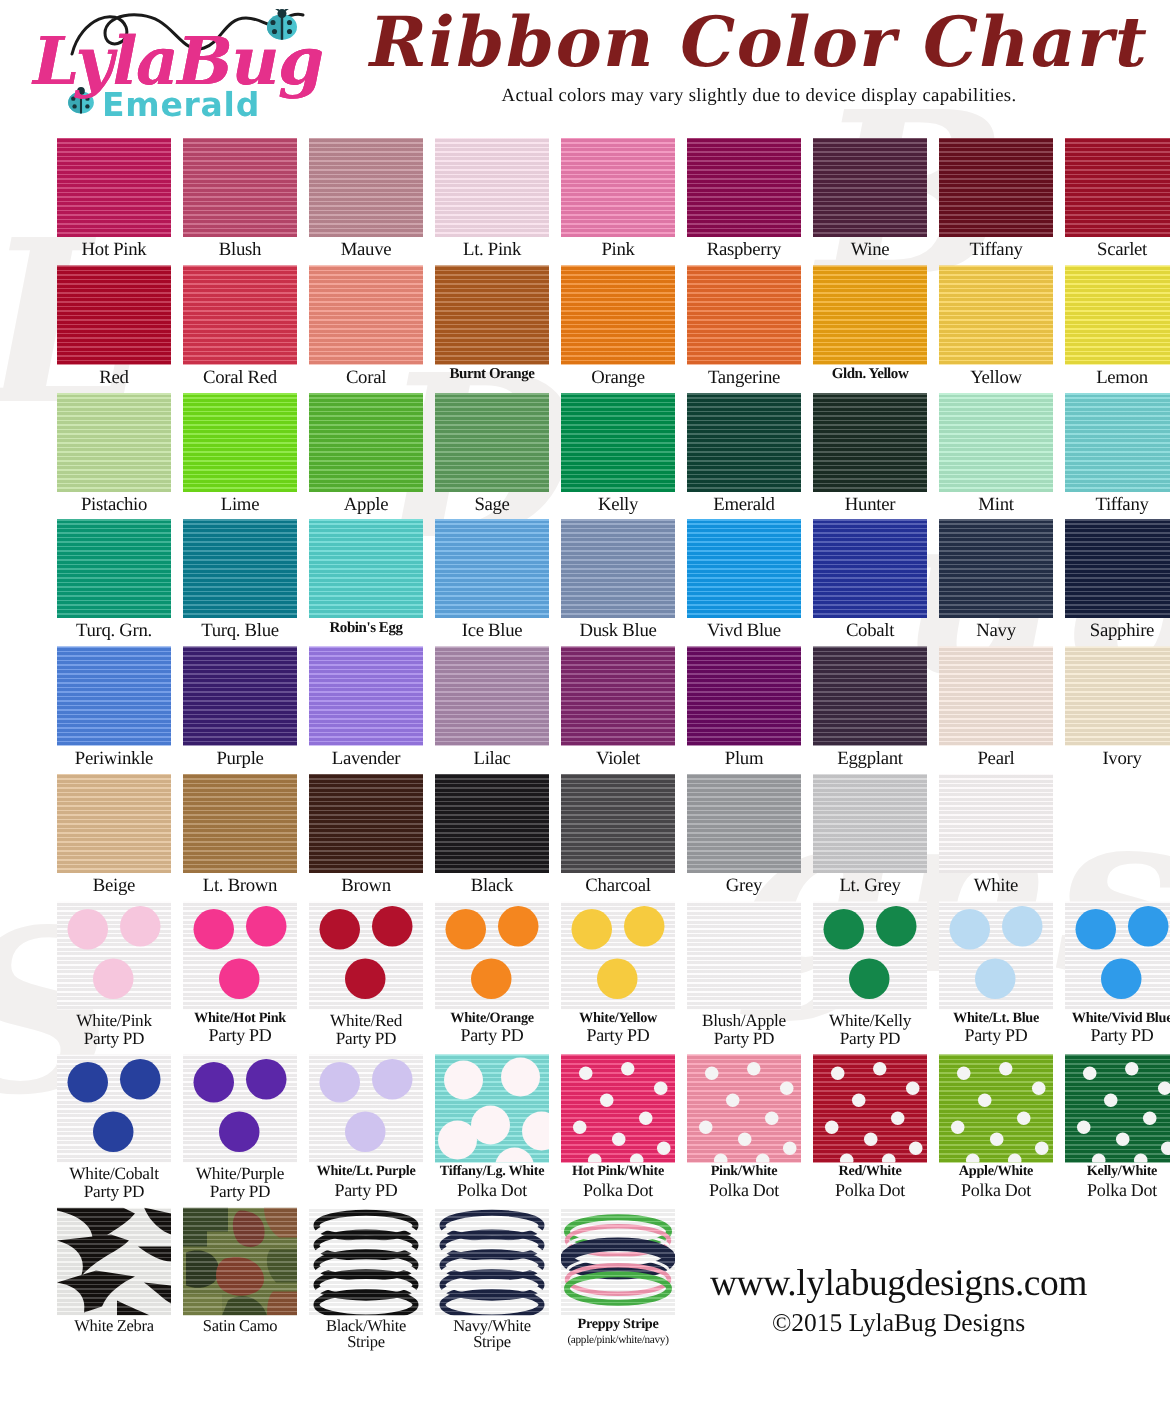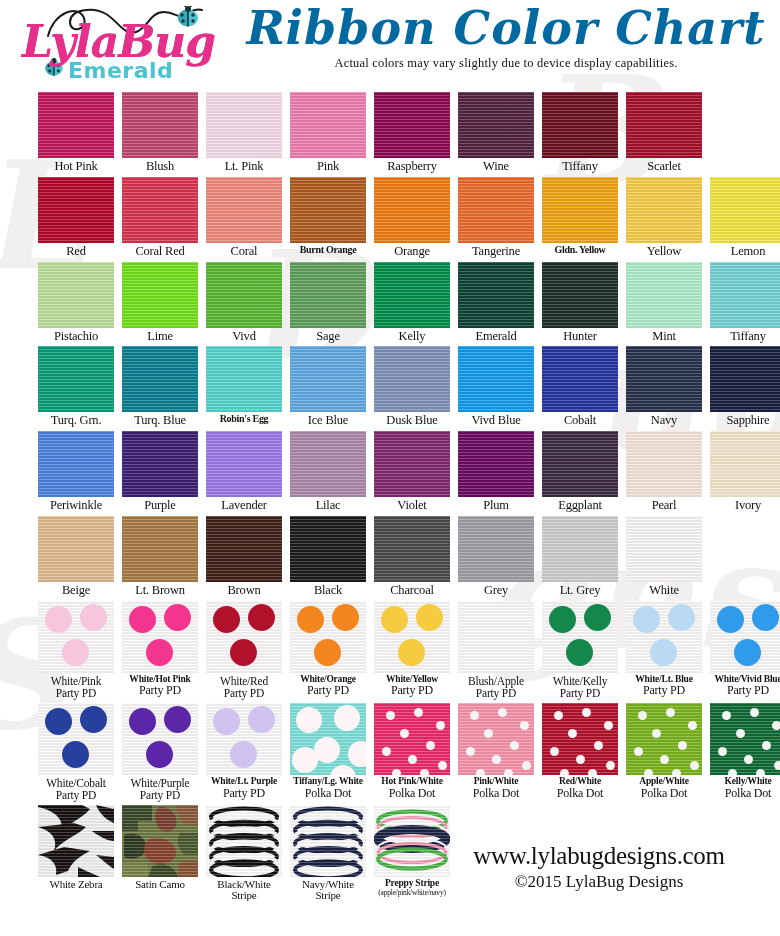--- a/index.html
+++ b/index.html
@@ -62,21 +62,21 @@
   .bug1 { left:160px; top:4px; }
   .bug2 { left:28px;  top:56px; }
 
   .title-wrap {
     position:absolute; right:14px; top:4px;
     width:520px; text-align:center;
   }
   .chart-title {
     font-family:"DejaVu Serif", serif;
     font-style:italic; font-weight:bold;
-    font-size:46px; color:#0369a1; line-height:1.05;
+    font-size:46px; color:#7f1d1d; line-height:1.05;
     letter-spacing:1px;
   }
   .chart-sub {
     font-family:"Liberation Serif", serif;
     font-size:12.5px; color:#111;
     margin-top:4px; letter-spacing:0.2px;
   }
 
   
   .grid { position:relative; z-index:2; padding:0 8px; }
@@ -220,20 +220,24 @@
     <div class="row">
       <div class="cell">
         <div class="swatch" style="background: rgb(194, 24, 91);"></div>
         <div class="label">Hot Pink</div>
       </div>
       <div class="cell">
         <div class="swatch" style="background: rgb(192, 73, 111);"></div>
         <div class="label">Blush</div>
       </div>
       <div class="cell">
+        <div class="swatch" style="background: rgb(192, 138, 149);"></div>
+        <div class="label">Mauve</div>
+      </div>
+      <div class="cell">
         <div class="swatch" style="background: rgb(247, 220, 233);"></div>
         <div class="label">Lt. Pink</div>
       </div>
       <div class="cell">
         <div class="swatch" style="background: rgb(239, 127, 177);"></div>
         <div class="label">Pink</div>
       </div>
       <div class="cell">
         <div class="swatch" style="background: rgb(142, 10, 82);"></div>
         <div class="label">Raspberry</div>
@@ -293,21 +297,21 @@
       <div class="cell">
         <div class="swatch" style="background: rgb(190, 223, 155);"></div>
         <div class="label">Pistachio</div>
       </div>
       <div class="cell">
         <div class="swatch" style="background: rgb(115, 227, 25);"></div>
         <div class="label">Lime</div>
       </div>
       <div class="cell">
         <div class="swatch" style="background: rgb(88, 184, 51);"></div>
-        <div class="label">Vivd</div>
+        <div class="label">Apple</div>
       </div>
       <div class="cell">
         <div class="swatch" style="background: rgb(95, 158, 94);"></div>
         <div class="label">Sage</div>
       </div>
       <div class="cell">
         <div class="swatch" style="background: rgb(0, 145, 77);"></div>
         <div class="label">Kelly</div>
       </div>
       <div class="cell">

